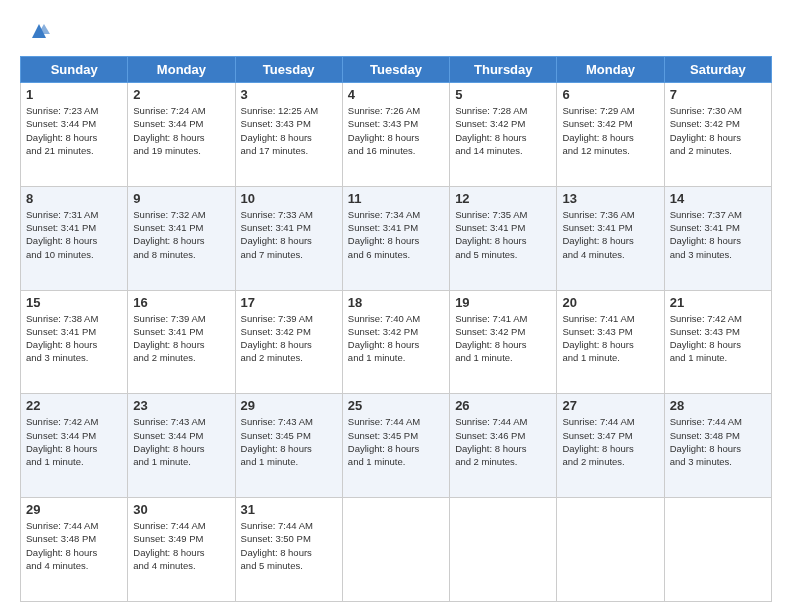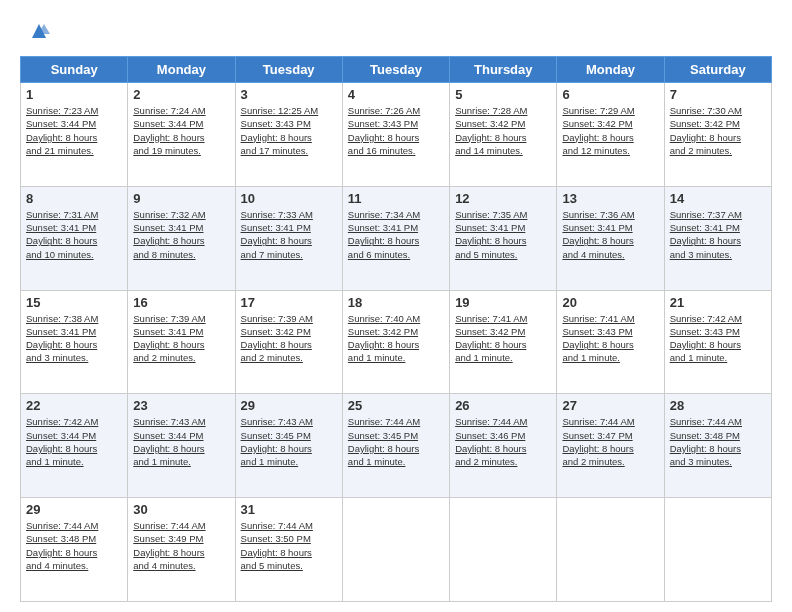--- a/index.html
+++ b/index.html
@@ -83,21 +83,20 @@
       height: 88px;
     }
     .day-num {
       font-size: 13px;
       font-weight: bold;
       display: block;
       margin-bottom: 2px;
     }
     .cell-text {
       line-height: 1.4;
-      text-decoration: underline;
     }
     .empty-cell {
       background: #f9f9f9;
     }
     tr:nth-child(odd) td {
       background-color: #ffffff;
     }
     tr:nth-child(even) td {
       background-color: #f0f4fa;
     }

